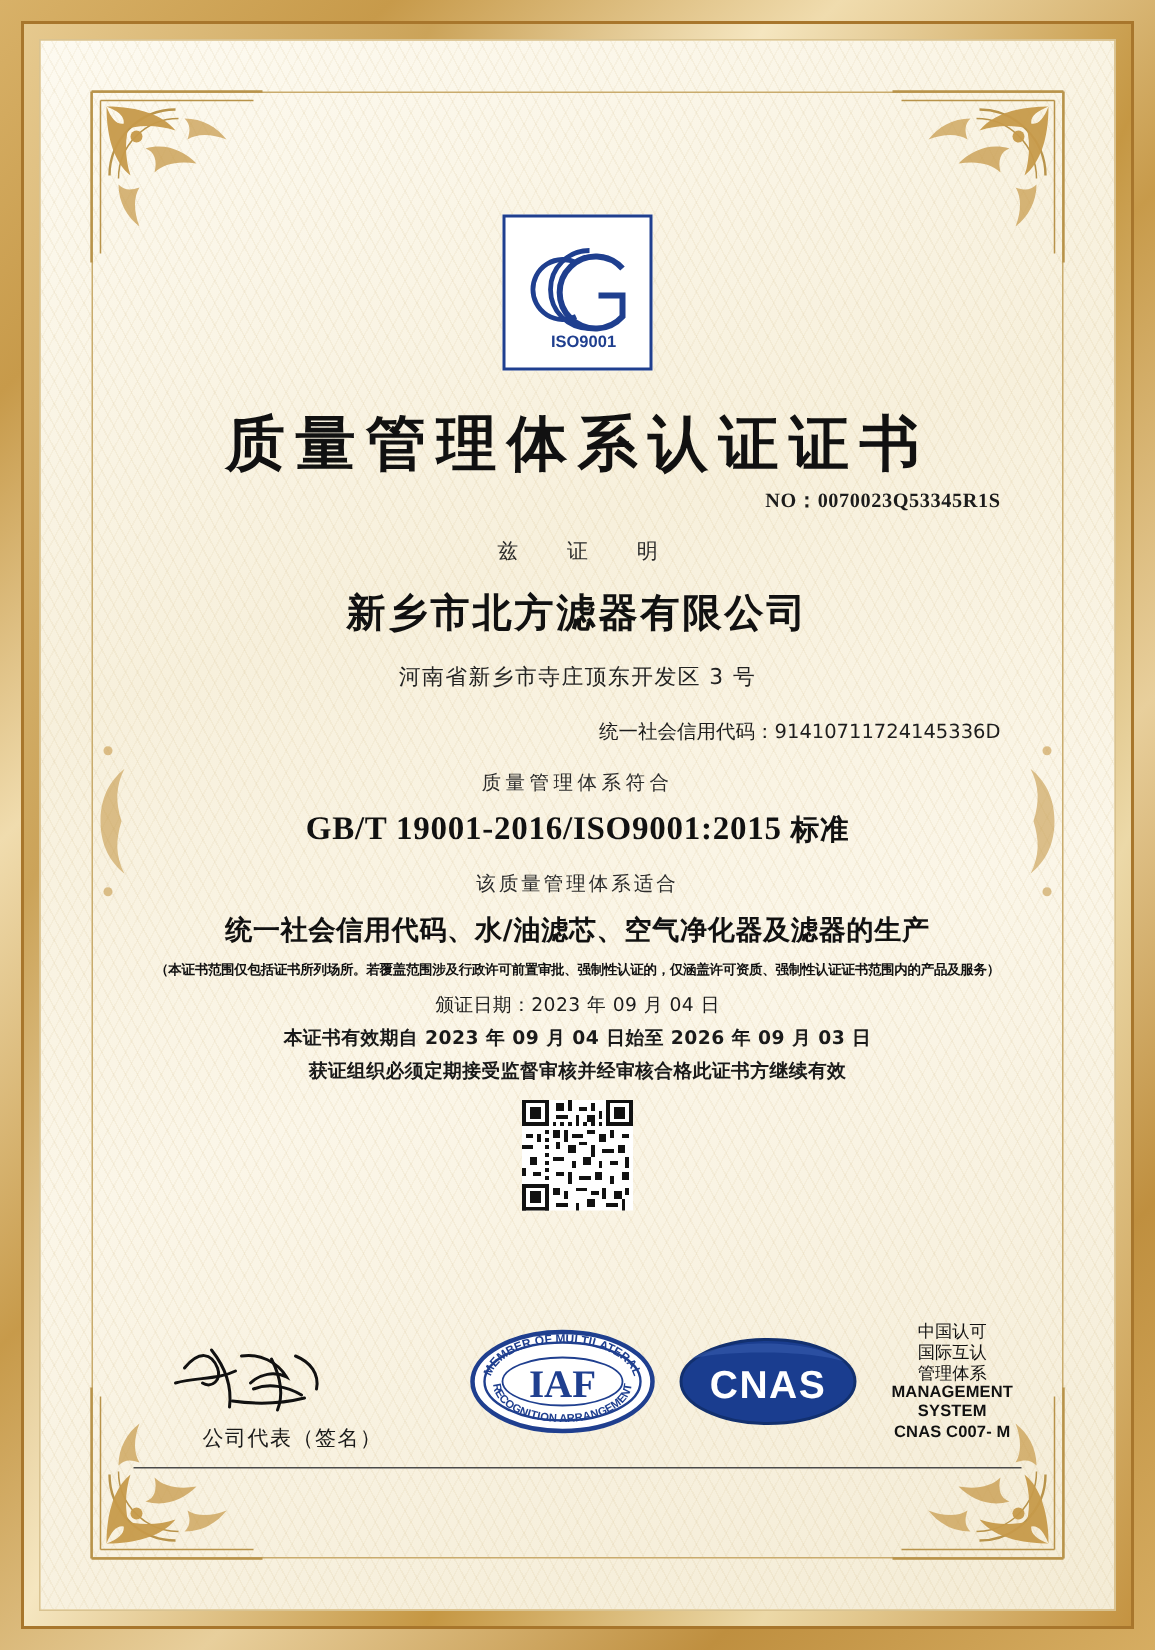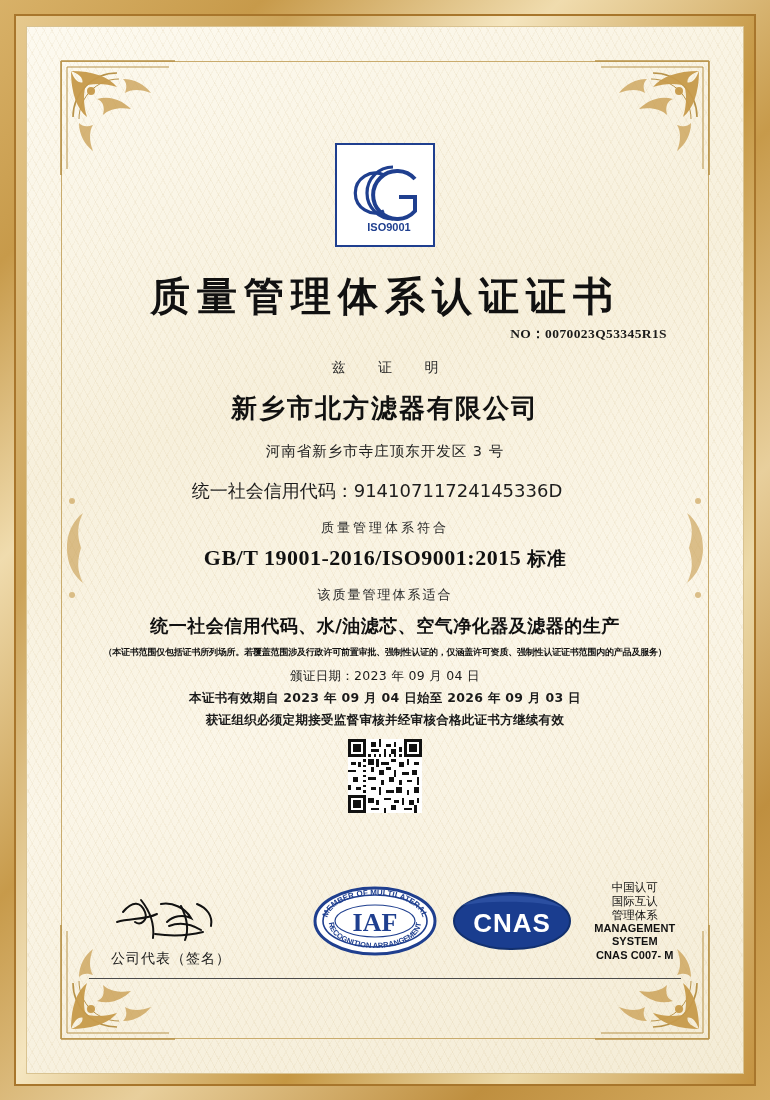--- a/index.html
+++ b/index.html
@@ -143,22 +143,22 @@
   }
   .org-addr {
     font-family: "DejaVu Sans", sans-serif;
     font-size: 14.5px;
     letter-spacing: 1px;
     margin-bottom: 18px;
     color: #222;
   }
   .credit-code {
     font-family: "DejaVu Sans", sans-serif;
-    font-size: 18px;
-    text-align: center;
+    font-size: 13px;
+    text-align: right;
     padding-right: 16px;
     margin-bottom: 16px;
     color: #1d1d1d;
   }
   .conform-label {
     font-family: "DejaVu Sans", sans-serif;
     font-size: 13px;
     letter-spacing: 3px;
     color: #2a2a2a;
     margin-bottom: 8px;
@@ -243,20 +243,21 @@
   }
   .sig-scribble {
     height: 56px;
     margin-bottom: 2px;
   }
   .sig-label {
     font-family: "DejaVu Sans", sans-serif;
     font-size: 14px;
     letter-spacing: 1px;
     color: #1a1a1a;
+    margin-left: 24px;
   }
   .marks {
     display: flex;
     align-items: center;
     gap: 14px;
     padding-bottom: 6px;
   }
   .iaf-logo { width: 124px; height: 72px; }
   .cnas-logo { width: 122px; height: 70px; }
   .cnas-text {

